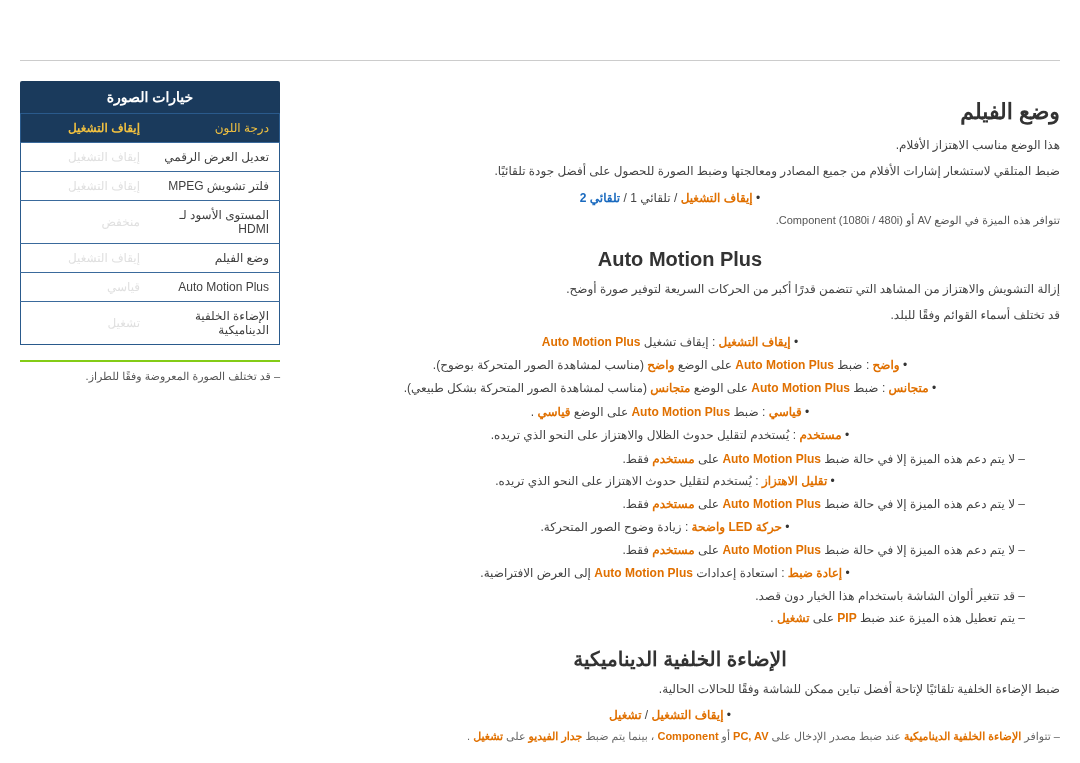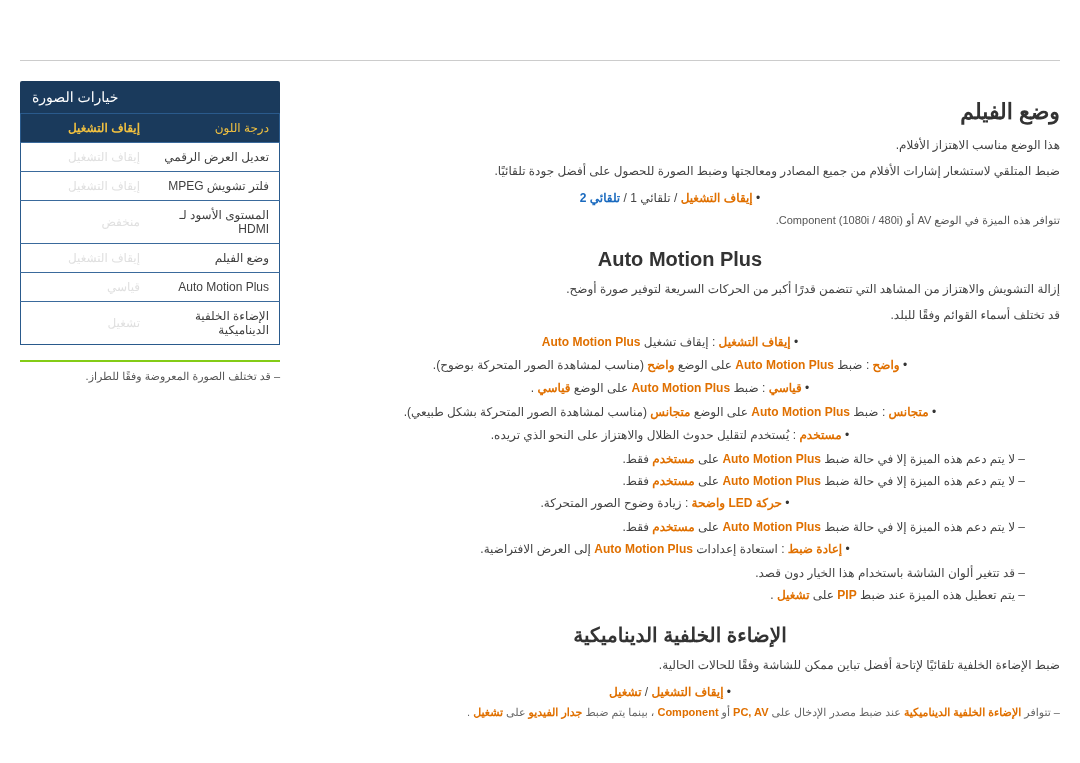--- a/index.html
+++ b/index.html
@@ -29,24 +29,24 @@
     .sidebar {
       width: 260px;
       flex-shrink: 0;
       direction: rtl;
     }
 
     
     .sidebar-header {
       background: #1a3a5c;
       color: #fff;
-      text-align: left;
+      text-align: center;
       padding: 8px 12px;
       font-size: 14px;
-      font-weight: normal;
+      font-weight: bold;
       border-radius: 2px 2px 0 0;
     }
     .sidebar-table {
       width: 100%;
       border-collapse: collapse;
       border: 1px solid #2a5a8c;
     }
     .sidebar-table tr {
       border-bottom: 1px solid #3a6a9c;
     }
@@ -197,50 +197,54 @@
       <div class="bullet-item">
         <span class="highlight-orange">واضح</span>
         <span> : ضبط </span>
         <span class="highlight-orange">Auto Motion Plus</span>
         <span> على الوضع </span>
         <span class="highlight-orange">واضح</span>
         <span> (مناسب لمشاهدة الصور المتحركة بوضوح).</span>
       </div>
 
       <div class="bullet-item">
+        <span class="highlight-orange">متجانس</span>
+        <span> : ضبط </span>
+        <span class="highlight-orange">Auto Motion Plus</span>
+        <span> على الوضع </span>
+        <span class="highlight-orange">متجانس</span>
+        <span> (مناسب لمشاهدة الصور المتحركة بشكل طبيعي).</span>
+      </div>
+
+      <div class="bullet-item">
         <span class="highlight-orange">قياسي</span>
         <span> : ضبط </span>
         <span class="highlight-orange">Auto Motion Plus</span>
         <span> على الوضع </span>
         <span class="highlight-orange">قياسي</span>
         <span>.</span>
       </div>
 
       <div class="bullet-item">
-        <span class="highlight-orange">متجانس</span>
-        <span> : ضبط </span>
-        <span class="highlight-orange">Auto Motion Plus</span>
-        <span> على الوضع </span>
-        <span class="highlight-orange">متجانس</span>
-        <span> (مناسب لمشاهدة الصور المتحركة بشكل طبيعي).</span>
-      </div>
-
-      <div class="bullet-item">
         <span class="highlight-orange">مستخدم</span>
         <span> : يُستخدم لتقليل حدوث الظلال والاهتزاز على النحو الذي تريده.</span>
       </div>
 
       <div class="sub-bullet">
         <span>لا يتم دعم هذه الميزة إلا في حالة ضبط </span>
         <span class="highlight-orange">Auto Motion Plus</span>
         <span> على </span>
         <span class="highlight-orange">مستخدم</span>
         <span> فقط.</span>
       </div>
 
+      <div class="bullet-item" style="margin-right:30px;">
+        <span class="highlight-orange">تقليل الاهتزاز</span>
+        <span> : يُستخدم لتقليل حدوث الاهتزاز على النحو الذي تريده.</span>
+      </div>
       <div class="sub-bullet">
         <span>لا يتم دعم هذه الميزة إلا في حالة ضبط </span>
         <span class="highlight-orange">Auto Motion Plus</span>
         <span> على </span>
         <span class="highlight-orange">مستخدم</span>
         <span> فقط.</span>
       </div>
 
       <div class="bullet-item" style="margin-right:30px;">
         <span class="highlight-orange">حركة LED واضحة</span>

